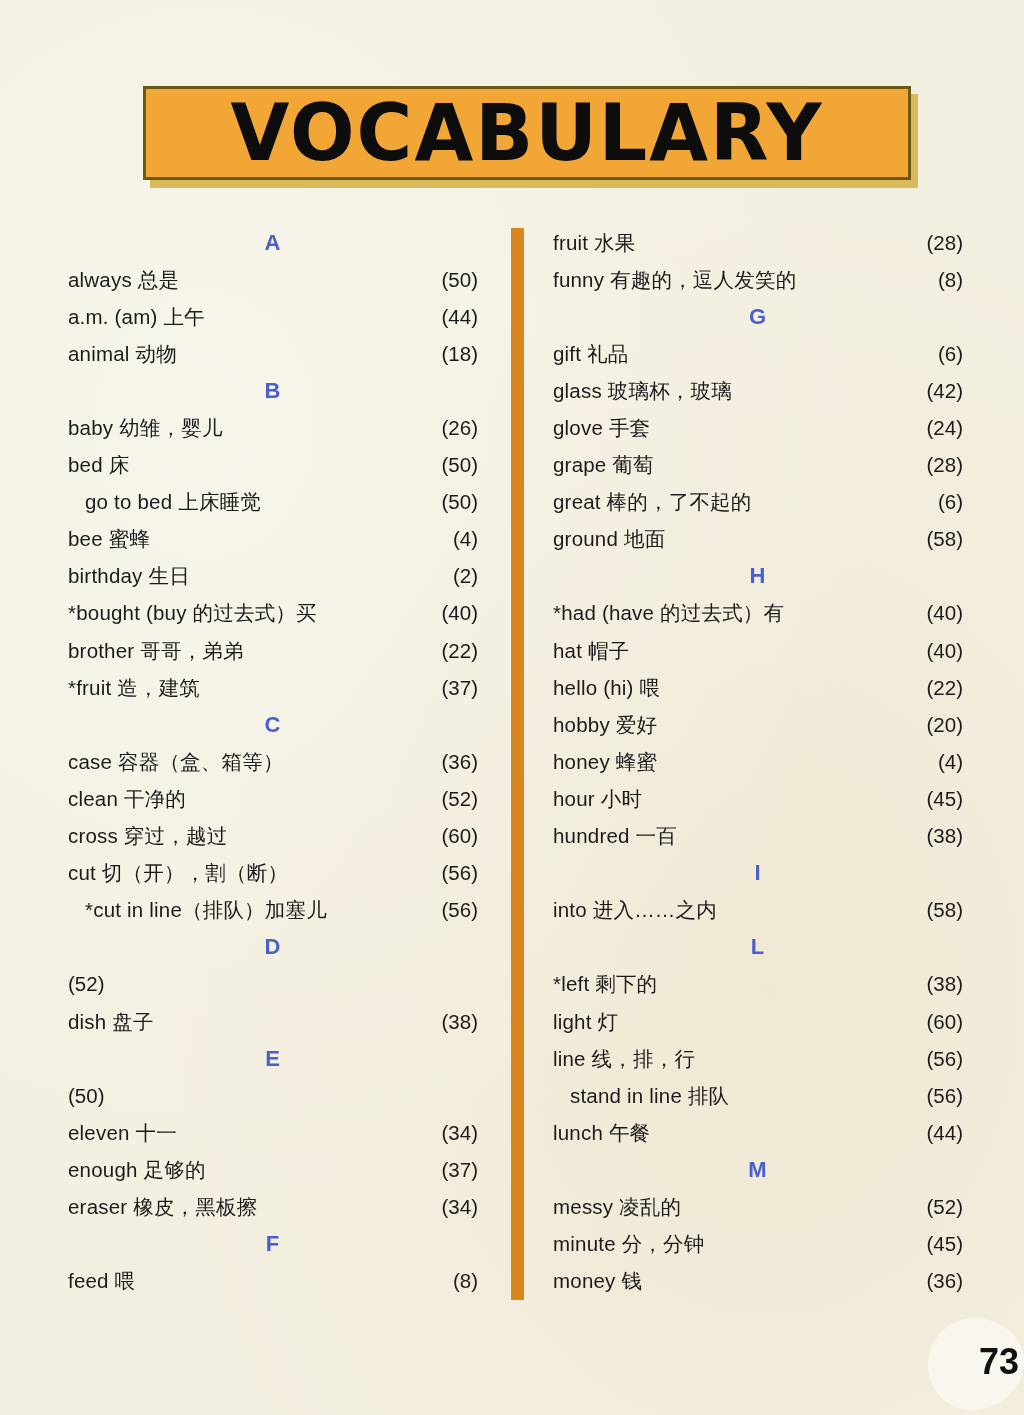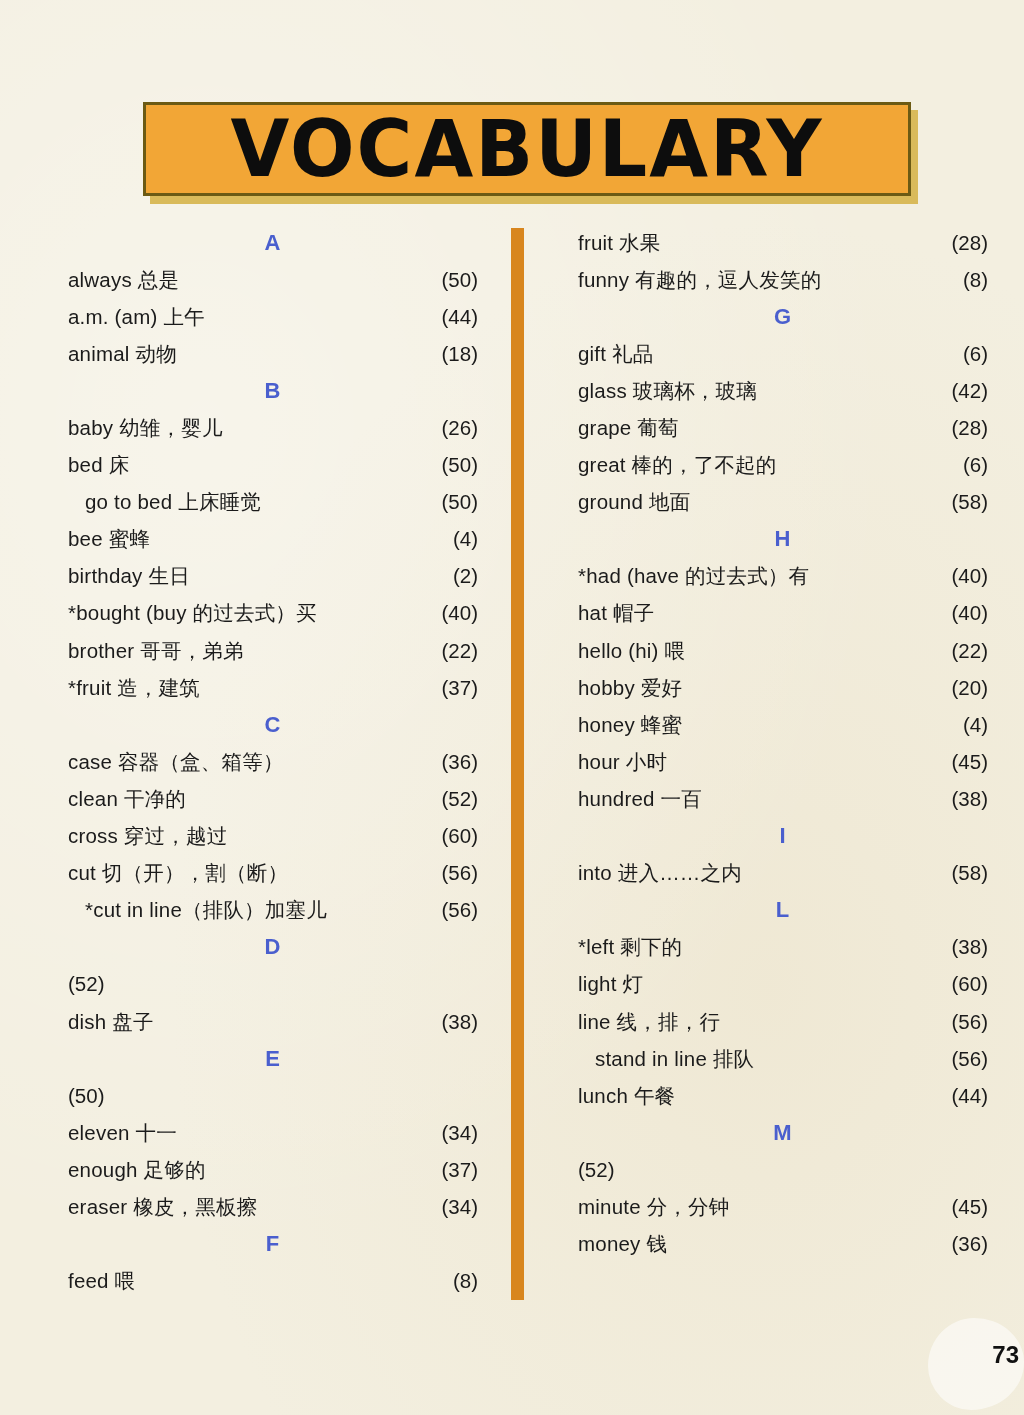--- a/index.html
+++ b/index.html
@@ -15,44 +15,44 @@
       radial-gradient(ellipse at 20% 30%, rgba(255,255,255,0.35), rgba(255,255,255,0) 60%),
       radial-gradient(ellipse at 75% 70%, rgba(232,220,190,0.35), rgba(232,220,190,0) 55%),
       #F3EFE0;
     color:#1b1b1b;
   }
   .banner {
     position:absolute; left:143px; top:86px; width:768px; height:94px;
     background:#F2A636;
     border:3px solid #6B5A14;
     box-shadow:7px 8px 0 #D9BA5A;
-    display:flex; align-items:center; justify-content:center;margin-top:16px;
+    display:flex; align-items:center; justify-content:center;
   }
   .banner .title {
     font-family:"DejaVu Sans","Liberation Sans",sans-serif;
     font-weight:bold; font-size:76px; line-height:1; letter-spacing:2px;
     color:#0d0d0d; transform:scaleY(1.04);
   }
   .vocab-area { position:absolute; left:0; top:224px; width:1024px; height:1090px; }
   .col { position:absolute; top:0; }
   .col-left  { left:68px;  width:410px; }
-  .col-right { left:553px; width:410px;margin-left:25px; }
+  .col-right { left:553px; width:410px; }
   .divider { position:absolute; left:511px; top:4px; width:13px; height:1072px; background:#D8861E; }
   .row { height:37.1px; display:flex; align-items:center; font-size:20.5px; }
   .row.header { justify-content:center; }
   .letter { color:#4A5FCE; font-weight:bold; font-size:22px; letter-spacing:1px; }
   .term { flex:1; white-space:nowrap; letter-spacing:0.2px; }
   .row.indent .term { padding-left:17px; }
   .pageref { white-space:nowrap; text-align:left; }
   .blob {
     position:absolute; right:0; top:1318px; width:96px; height:92px;
     background:rgba(255,255,255,0.55);
     border-radius:48% 52% 55% 45% / 52% 48% 52% 48%;
   }
-  .page-num { position:absolute; right:5px; top:1341px; font-size:24px; font-weight:bold; color:#111; }
+  .page-num { position:absolute; right:5px; top:1341px; font-size:36px; font-weight:bold; color:#111; }
 </style>
 </head>
 <body>
 
 <div class="page">
 
   <div class="banner">
     <div class="title">VOCABULARY</div>
   </div>
 
@@ -182,20 +182,24 @@
         </div>
         <div class="row entry">
           <span class="term">gift 礼品</span>
           <span class="pageref">(6)</span>
         </div>
         <div class="row entry">
           <span class="term">glass 玻璃杯，玻璃</span>
           <span class="pageref">(42)</span>
         </div>
         <div class="row entry">
+          <span class="term">glove 手套</span>
+          <span class="pageref">(24)</span>
+        </div>
+        <div class="row entry">
           <span class="term">grape 葡萄</span>
           <span class="pageref">(28)</span>
         </div>
         <div class="row entry">
           <span class="term">great 棒的，了不起的</span>
           <span class="pageref">(6)</span>
         </div>
         <div class="row entry">
           <span class="term">ground 地面</span>
           <span class="pageref">(58)</span>
@@ -258,20 +262,21 @@
           <span class="pageref">(56)</span>
         </div>
         <div class="row entry">
           <span class="term">lunch 午餐</span>
           <span class="pageref">(44)</span>
         </div>
         <div class="row header">
           <span class="letter">M</span>
         </div>
         <div class="row entry">
+          <span class="term">messy 凌乱的</span>
           <span class="pageref">(52)</span>
         </div>
         <div class="row entry">
           <span class="term">minute 分，分钟</span>
           <span class="pageref">(45)</span>
         </div>
         <div class="row entry">
           <span class="term">money 钱</span>
           <span class="pageref">(36)</span>
         </div>

